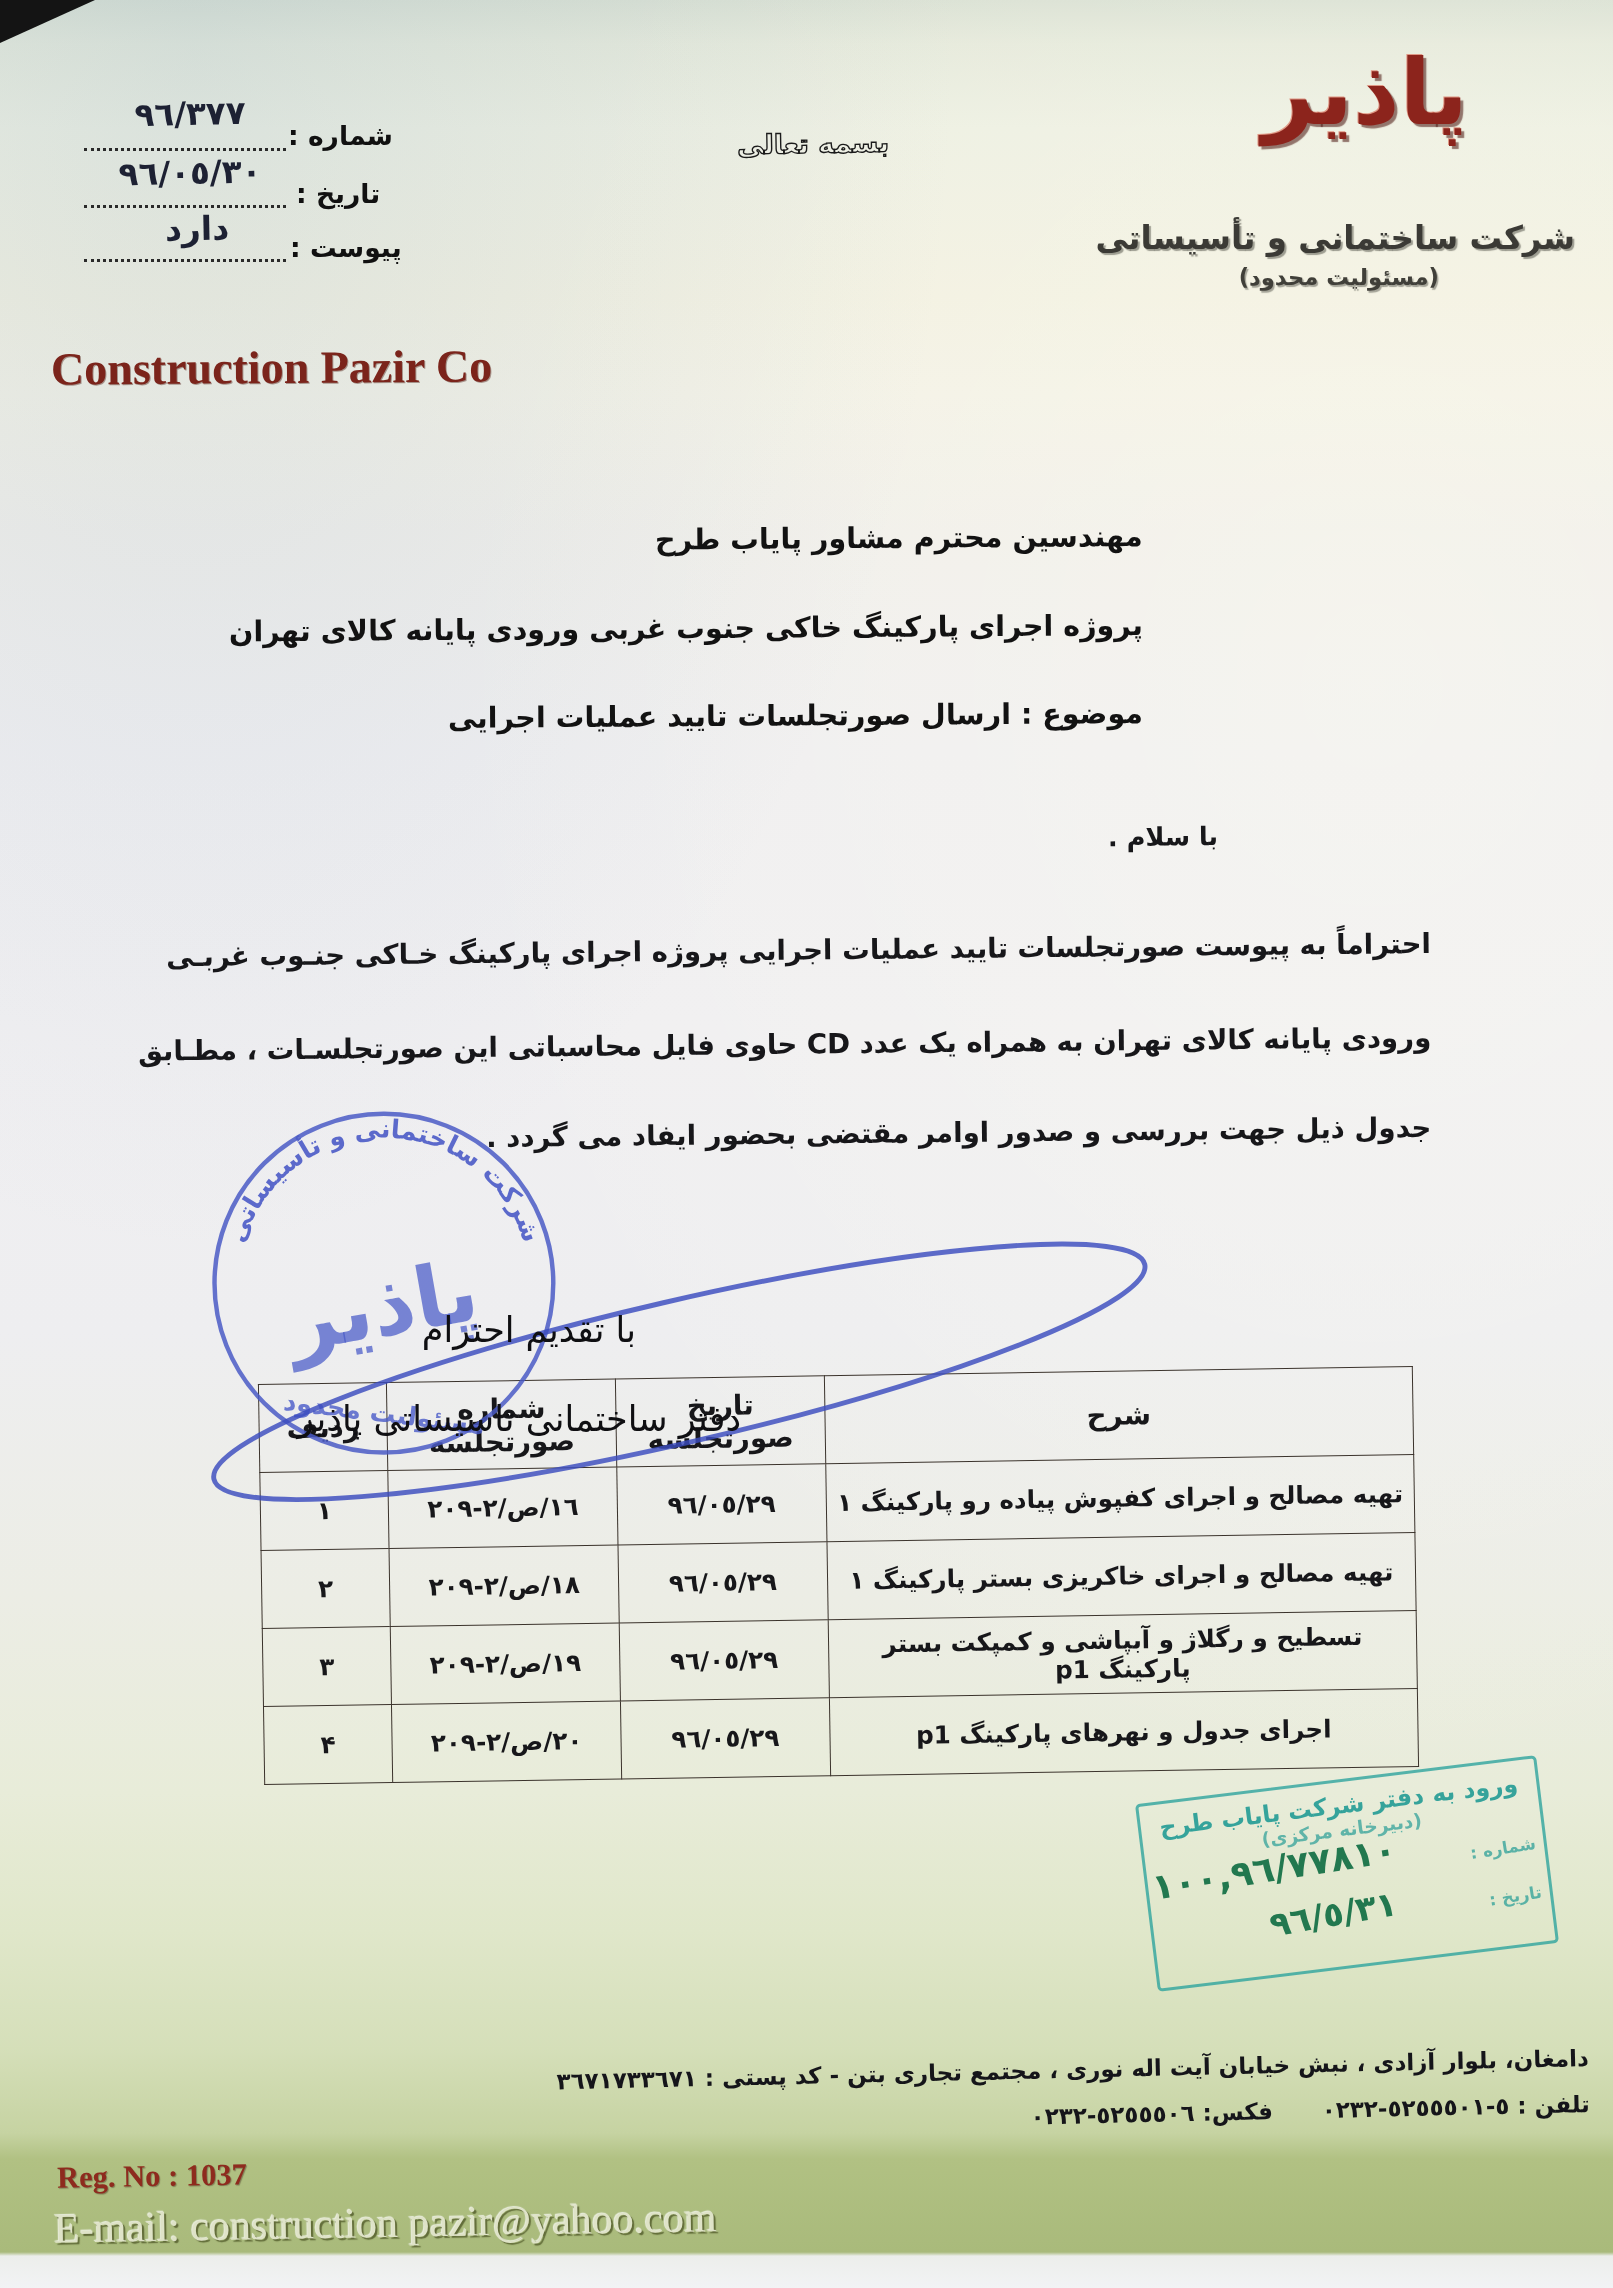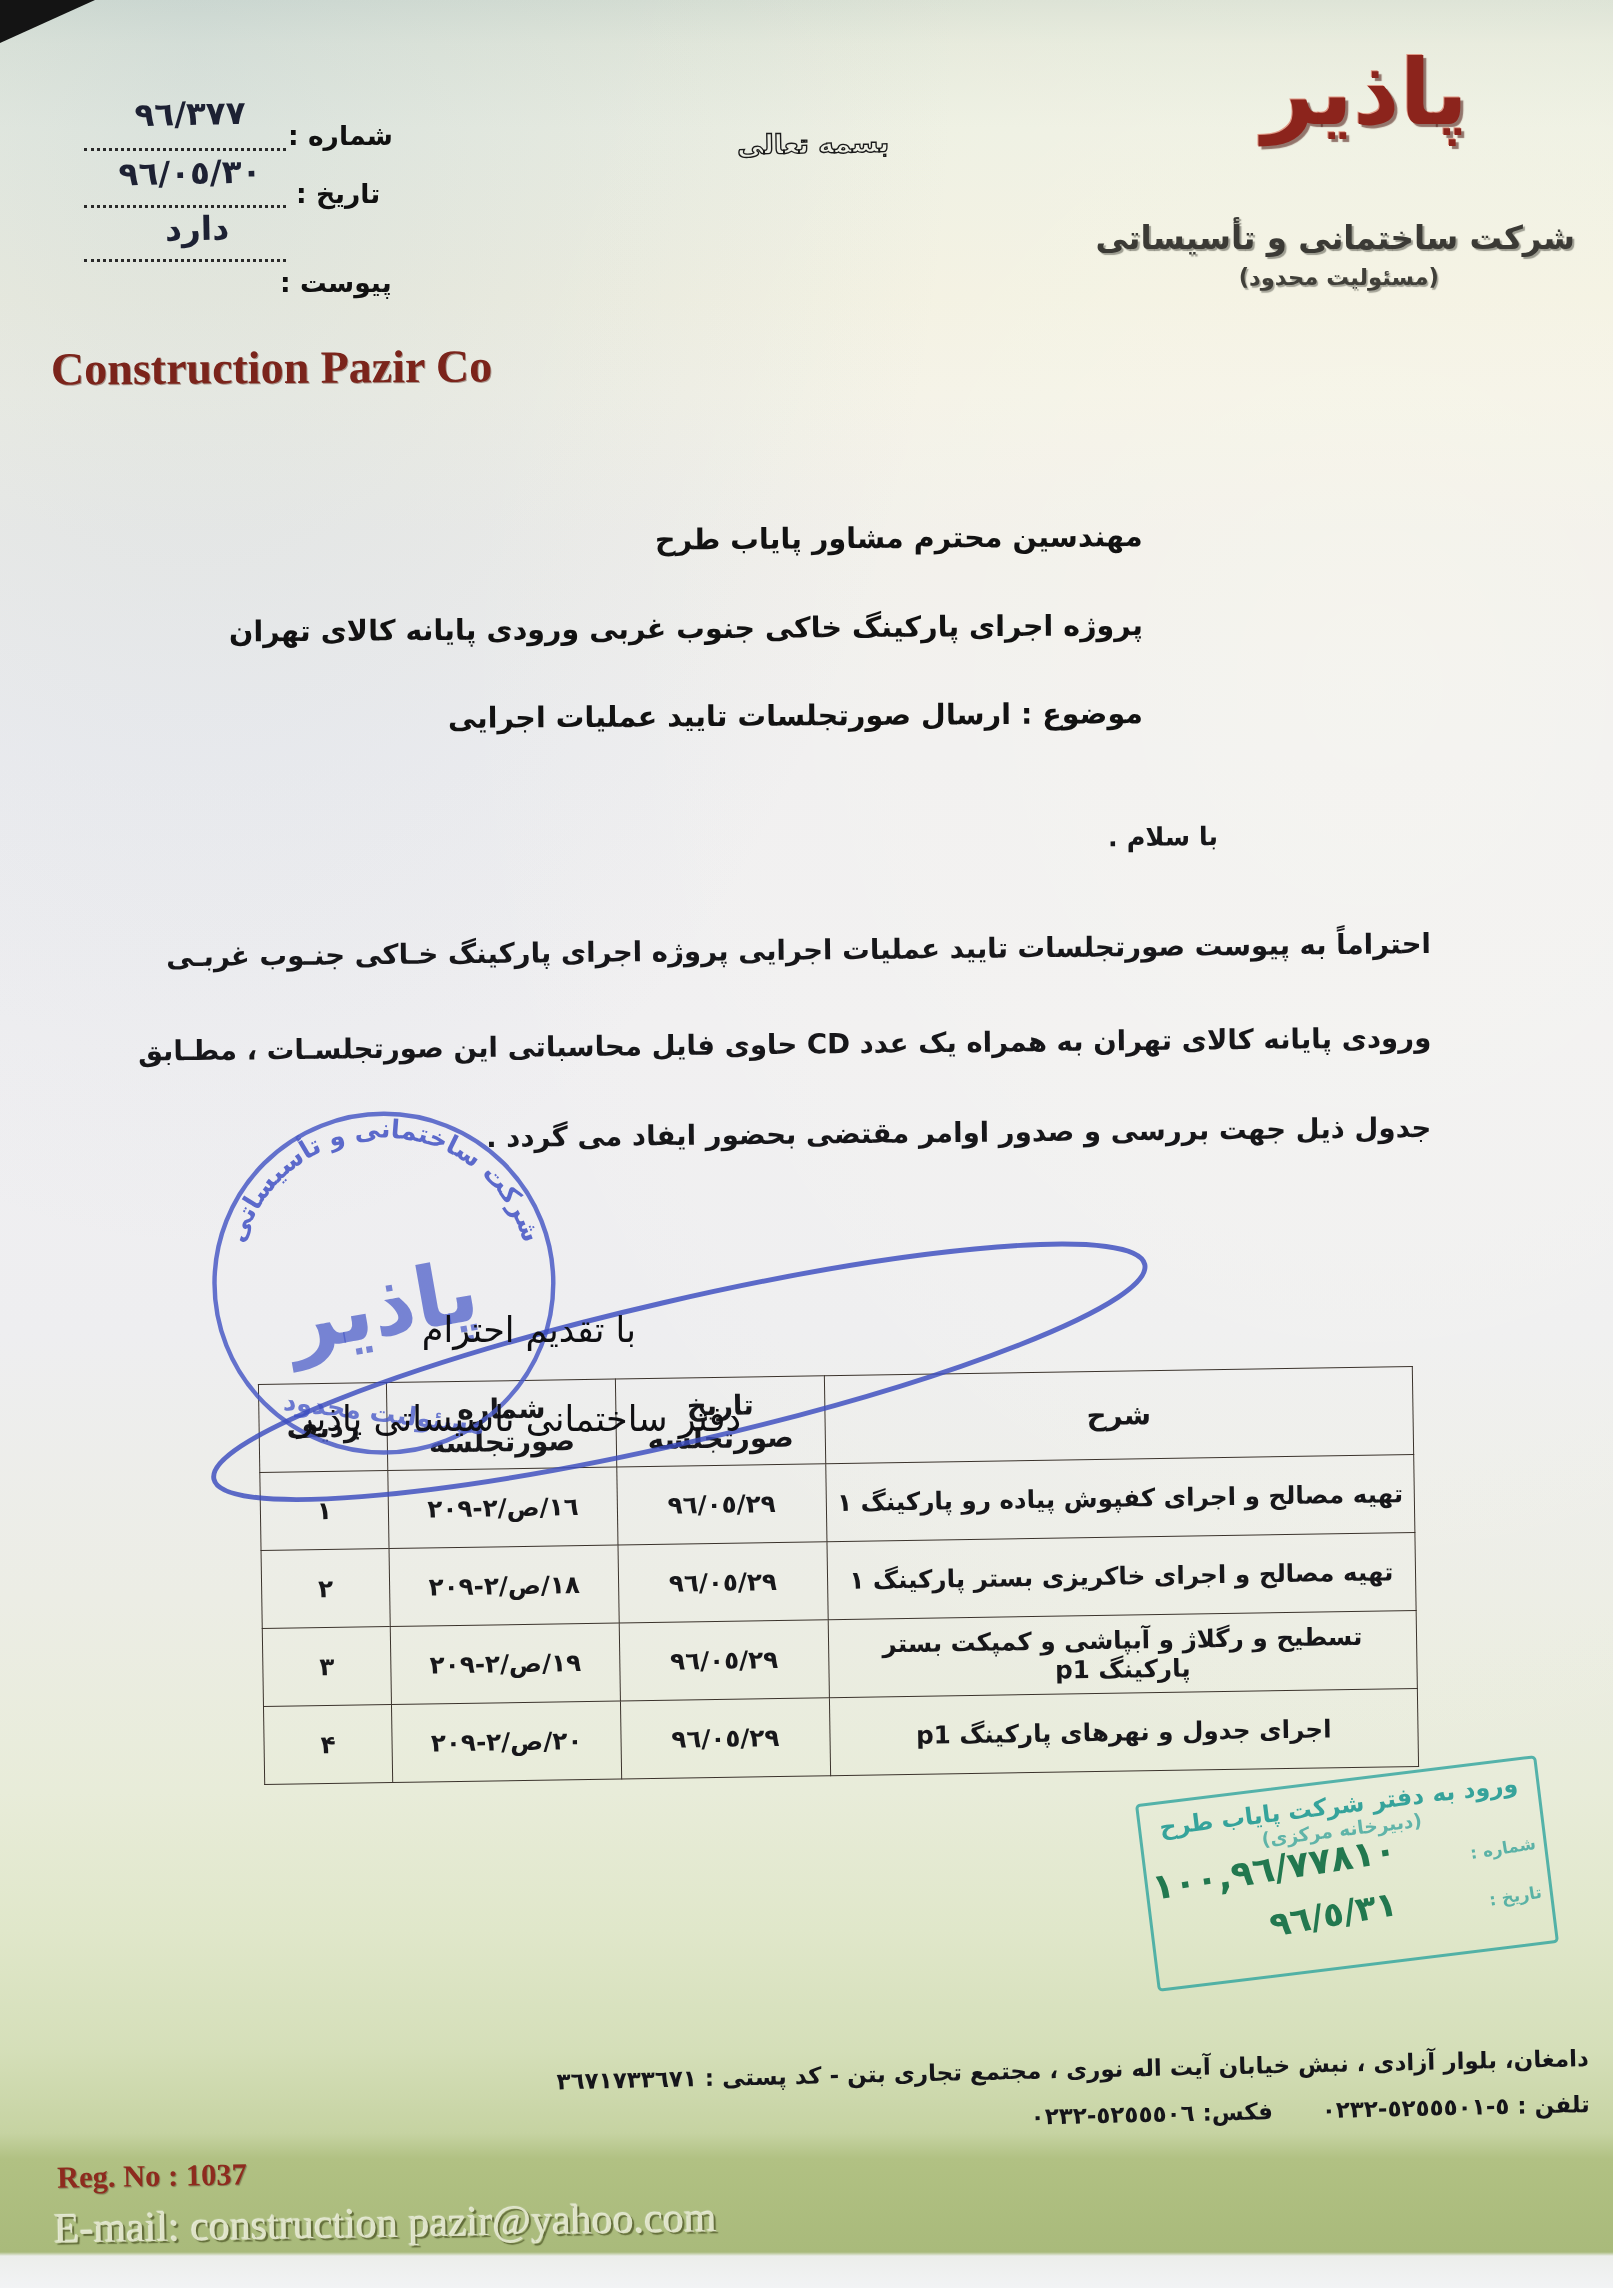--- a/index.html
+++ b/index.html
@@ -88,21 +88,21 @@
   <div class="abs hw" style="left:94px;top:95px;width:192px;text-align:center;font-size:32.5px;">٩٦/٣٧٧</div>
   <div class="abs dots" style="left:84px;top:118px;width:202px;"></div>
   <div class="abs hdr-label rtl" style="left:288px;top:120px;">شماره :</div>
 
   <div class="abs hw" style="left:89px;top:154px;width:202px;text-align:center;font-size:32.5px;">٩٦/٠٥/٣٠</div>
   <div class="abs dots" style="left:84px;top:175px;width:202px;"></div>
   <div class="abs hdr-label rtl" style="left:296px;top:178px;">تاریخ :</div>
 
   <div class="abs hw rtl" style="left:128px;top:209px;width:138px;text-align:center;font-size:33px;">دارد</div>
   <div class="abs dots" style="left:84px;top:229px;width:202px;"></div>
-  <div class="abs hdr-label rtl" style="left:280px;top:232px;margin-top:35px;">پیوست :</div>
+  <div class="abs hdr-label rtl" style="left:290px;top:232px;">پیوست :</div>
 
   <div class="abs bismillah rtl" style="left:737px;top:128px;">بسمه تعالی</div>
 
   <div class="abs logo rtl" style="right:146px;top:47px;">پاذیر</div>
   <div class="abs co-type rtl" style="right:39px;top:219px;">شرکت ساختمانی و تأسیساتی</div>
   <div class="abs co-liab rtl" style="right:175px;top:264px;">(مسئولیت محدود)</div>
   <div class="abs co-en" style="left:51px;top:341px;">Construction Pazir Co</div>
 
   <div class="abs addr-line rtl" style="right:471px;top:519px;">مهندسین محترم مشاور پایاب طرح</div>
   <div class="abs addr-line rtl" style="right:471px;top:608px;">پروژه اجرای پارکینگ خاکی جنوب غربی ورودی پایانه کالای تهران</div>

